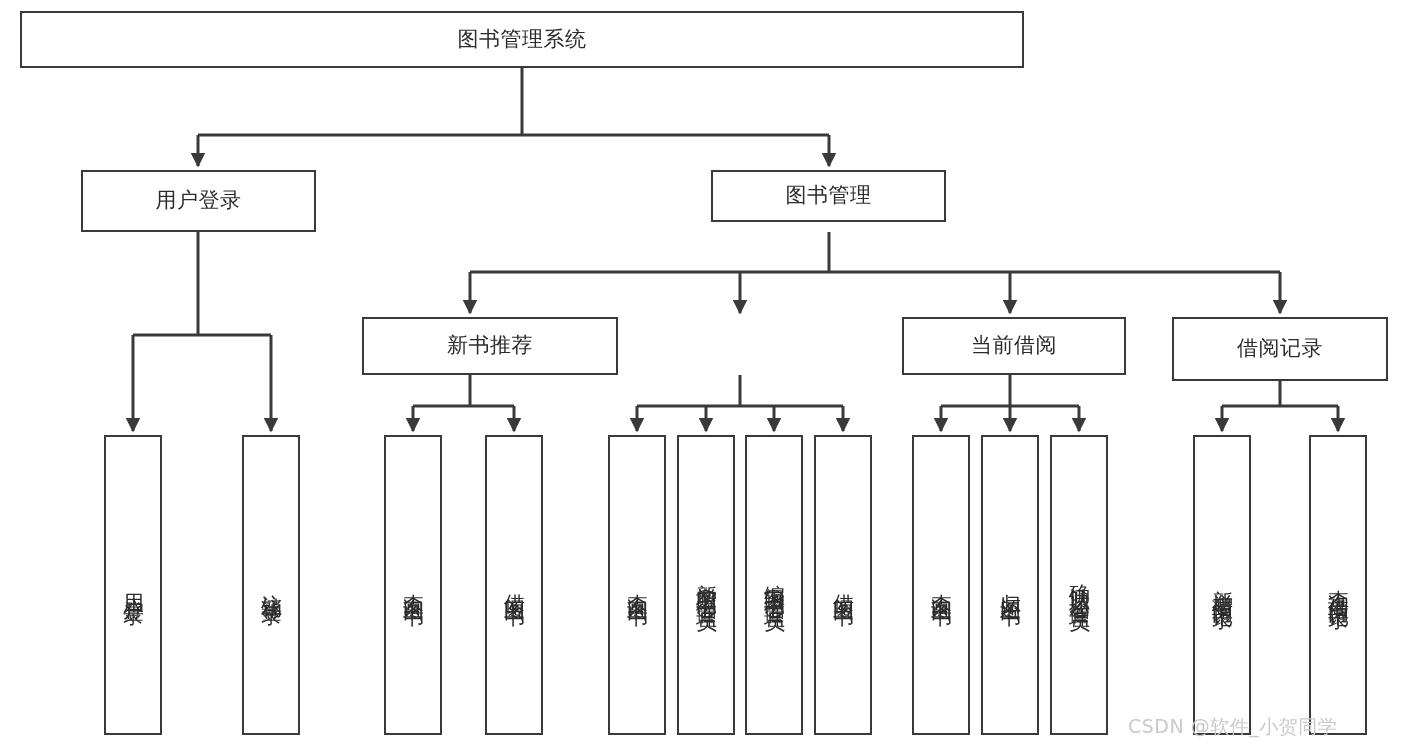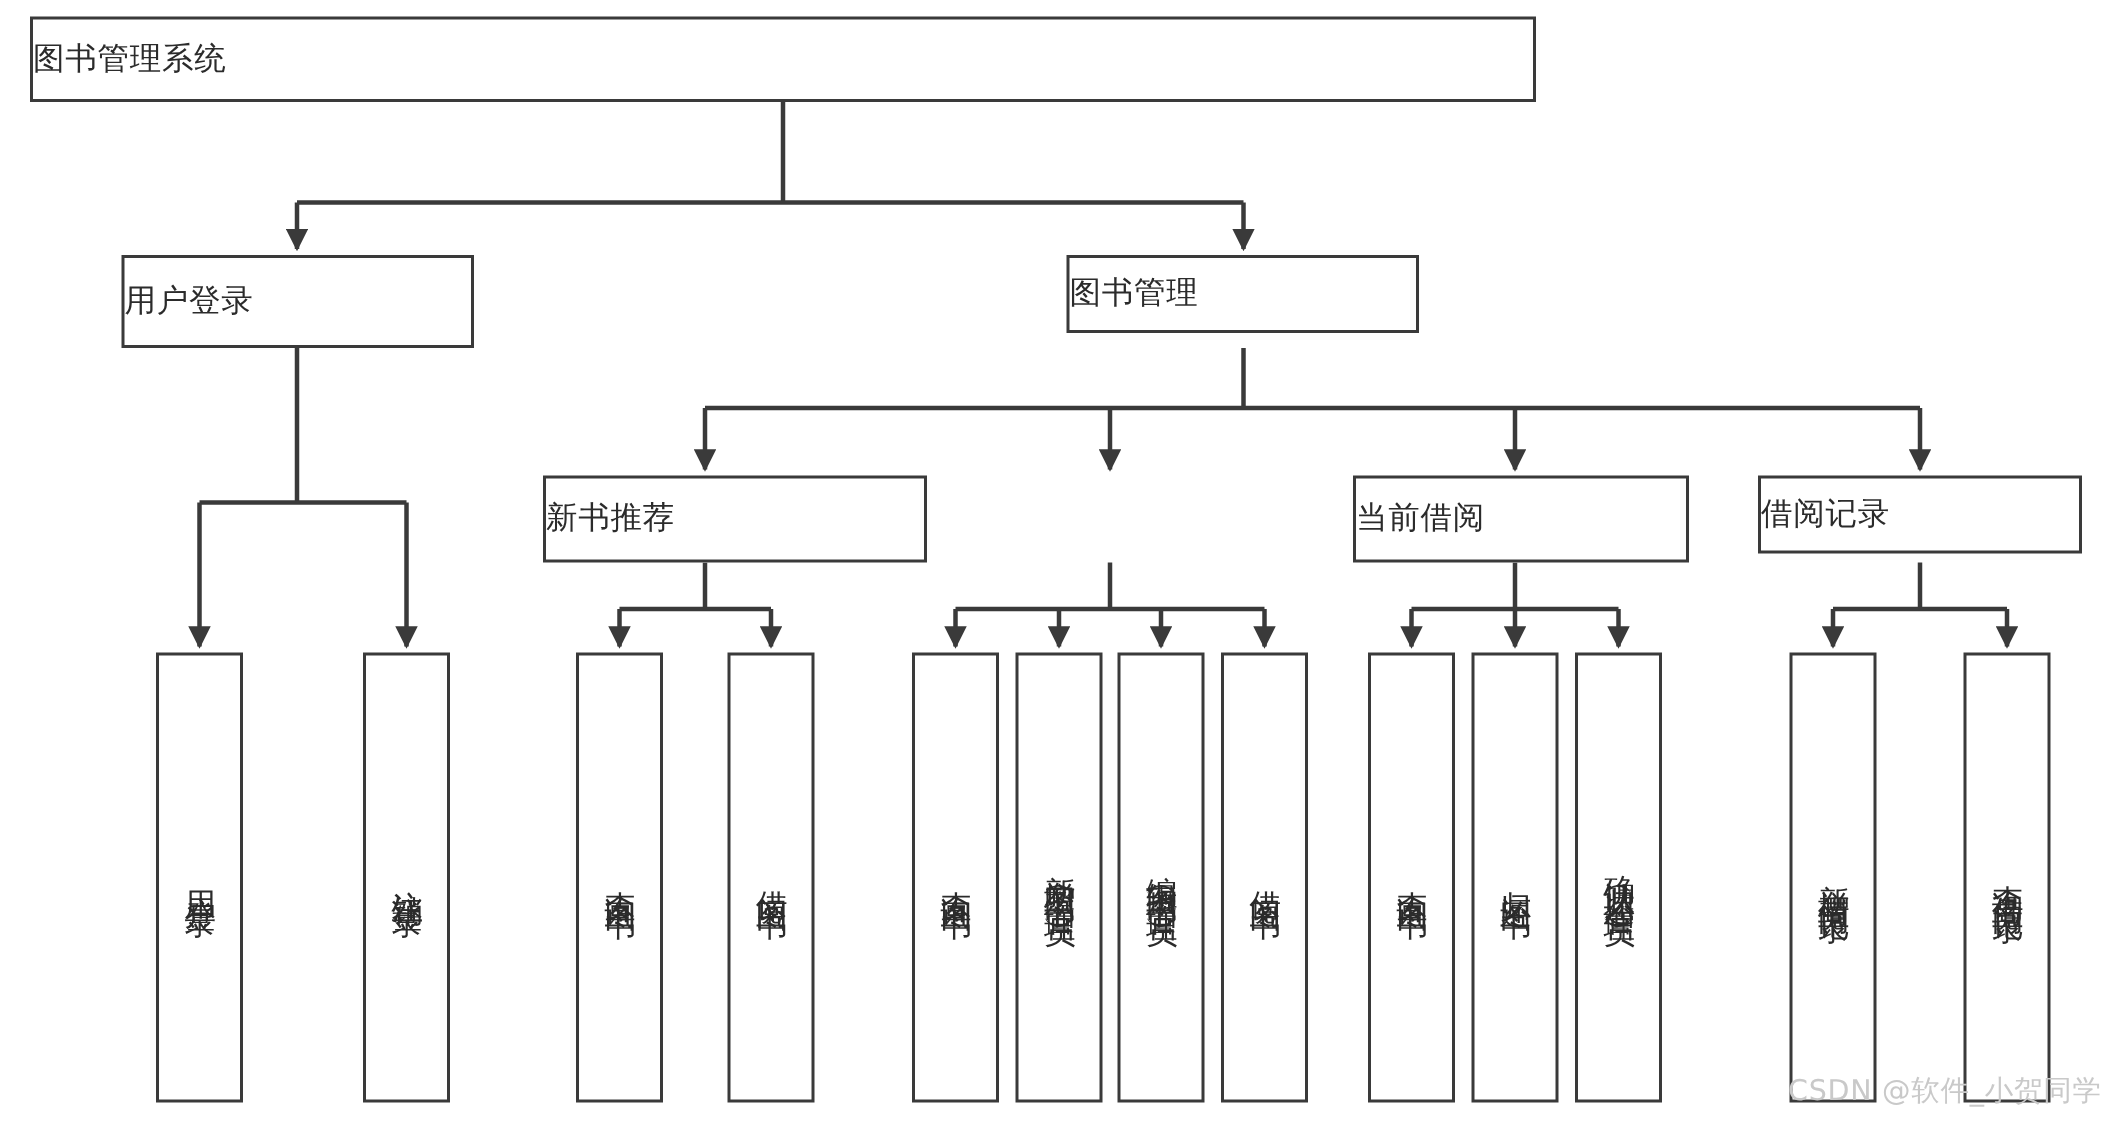--- a/index.html
+++ b/index.html
@@ -28,20 +28,21 @@
     width: 1405px;
     height: 747px;
   }
   .node-box {
     position: absolute;
     box-sizing: border-box;
     background: #ffffff;
     border: 2.5px solid #3a3a3a;
     display: flex;
     align-items: center;
+    justify-content: center;
   }
   .node-label-h {
     font-size: 21px;
     color: #2b2b2b;
     line-height: 1.1;
     letter-spacing: 0.5px;
     white-space: nowrap;
   }
   .node-label-v {
     font-size: 21px;
@@ -139,21 +140,21 @@
   <div class="node-box" style="left:711px; top:170px; width:235px; height:52px;">
     <span class="node-label-h">图书管理</span>
   </div>
 
   <div class="node-box" style="left:362px; top:317px; width:256px; height:58px;">
     <span class="node-label-h">新书推荐</span>
   </div>
   <div class="node-box" style="left:902px; top:317px; width:224px; height:58px;font-family:Liberation Serif, serif;">
     <span class="node-label-h">当前借阅</span>
   </div>
-  <div class="node-box" style="left:1172px; top:317px; width:216px; height:52px;">
+  <div class="node-box" style="left:1172px; top:317px; width:216px; height:64px;">
     <span class="node-label-h">借阅记录</span>
   </div>
 
   <div class="leaf-box" style="left:104px; top:435px; width:58px; height:300px;">
     <span class="node-label-v">用户登录</span>
   </div>
   <div class="leaf-box" style="left:242px; top:435px; width:58px; height:300px;">
     <span class="node-label-v">注销登录</span>
   </div>
 
@@ -187,15 +188,15 @@
     <span class="node-label-v">确认归还（管理员）</span>
   </div>
 
   <div class="leaf-box" style="left:1193px; top:435px; width:58px; height:300px;">
     <span class="node-label-v">新增借阅记录</span>
   </div>
   <div class="leaf-box" style="left:1309px; top:435px; width:58px; height:300px;">
     <span class="node-label-v">查询借阅记录</span>
   </div>
 
-  <div class="watermark" style="left:1192px; top:714px;text-align:right;">CSDN @软件_小贺同学</div>
+  <div class="watermark" style="left:1128px; top:714px;text-align:right;">CSDN @软件_小贺同学</div>
 
 </div>
 
 </body></html>

